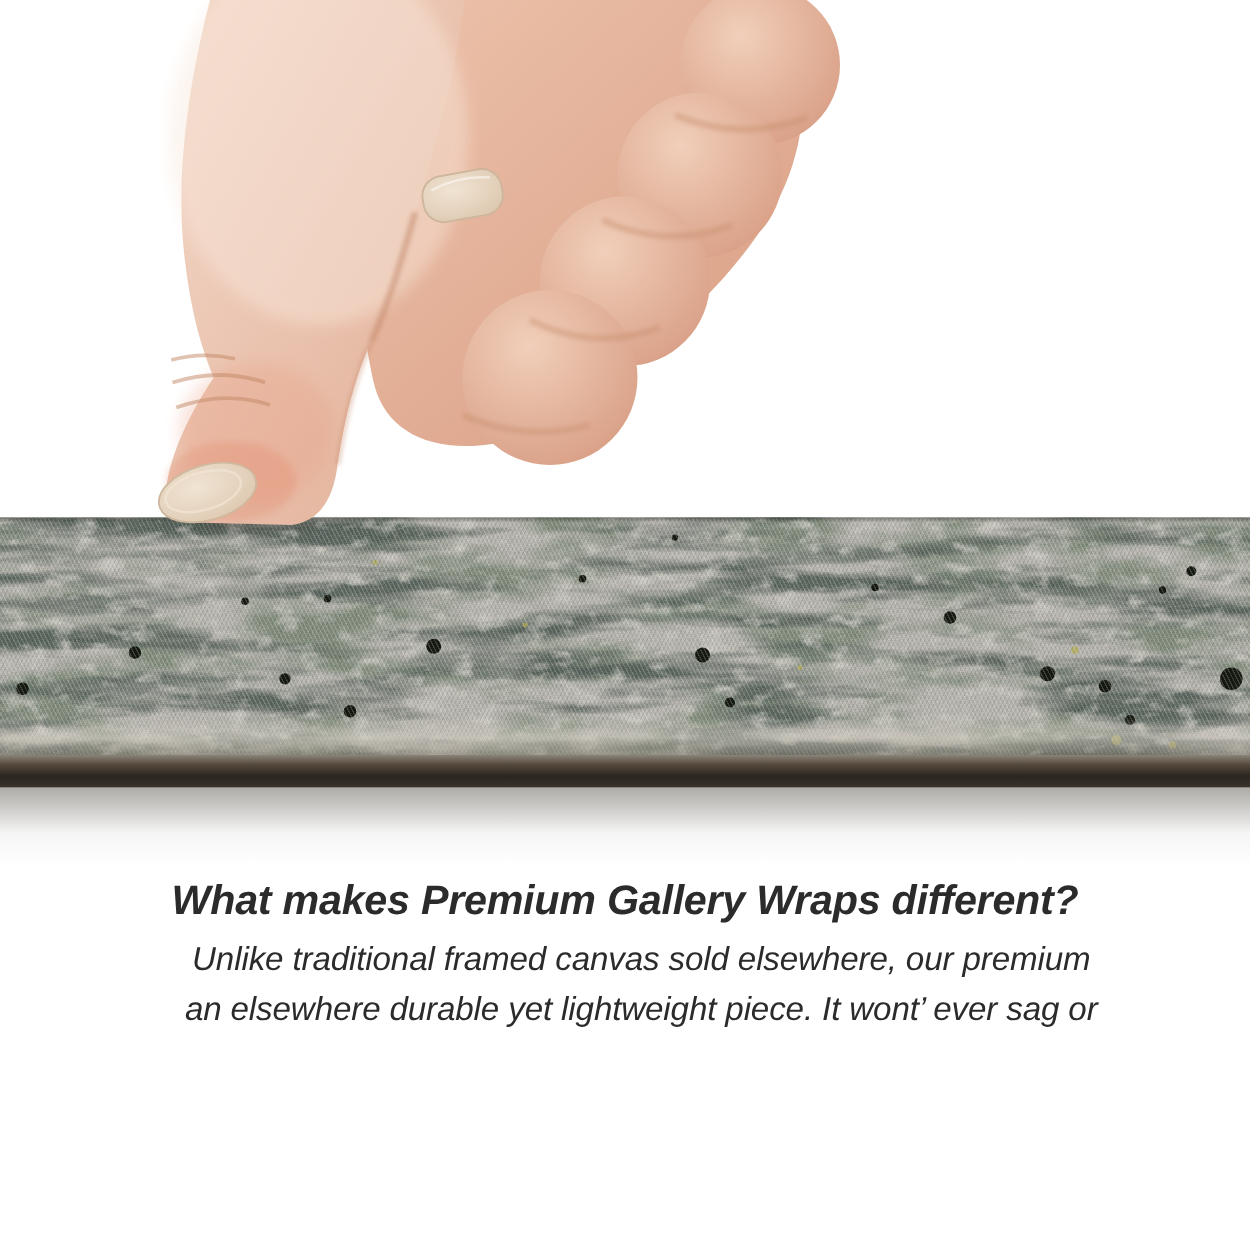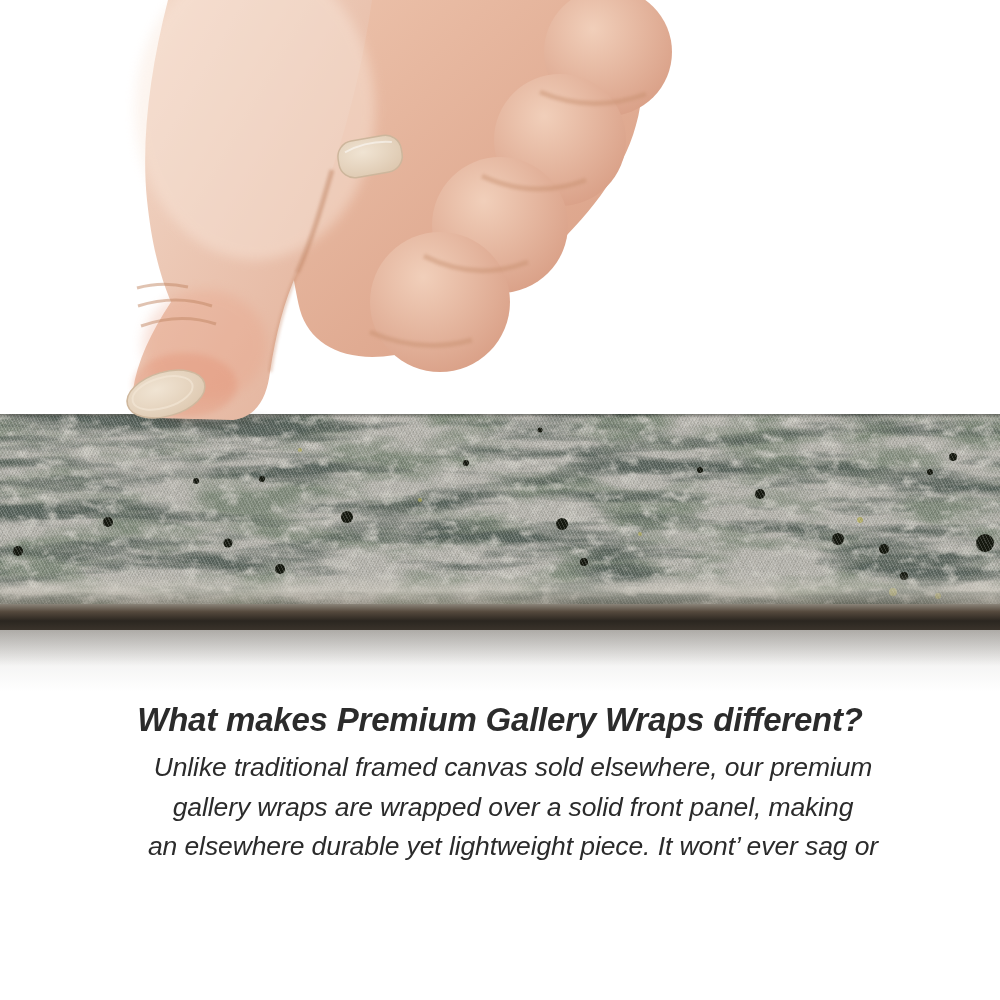--- a/index.html
+++ b/index.html
@@ -203,17 +203,16 @@
 
     <g transform="rotate(-10 370 156)">
       <rect x="338" y="138" width="64" height="37" rx="16" fill="url(#gNail)" stroke="#cdb69c" stroke-width="1.5"></rect>
       <path d="M 346,148 Q 370,140 394,146" stroke="#ffffff" stroke-width="2" opacity="0.5" fill="none"></path>
     </g>
   </svg>
 
   <div class="info">
     <h1>What makes Premium Gallery Wraps different?</h1>
     <p>Unlike traditional framed canvas sold elsewhere, our premium</p>
-    <p>gallery wraps are wrapped over a solid front panel, making</p>
     <p>an elsewhere durable yet lightweight piece. It wont’ ever sag or</p>
   </div>
 
 </div>
 
 </body></html>

